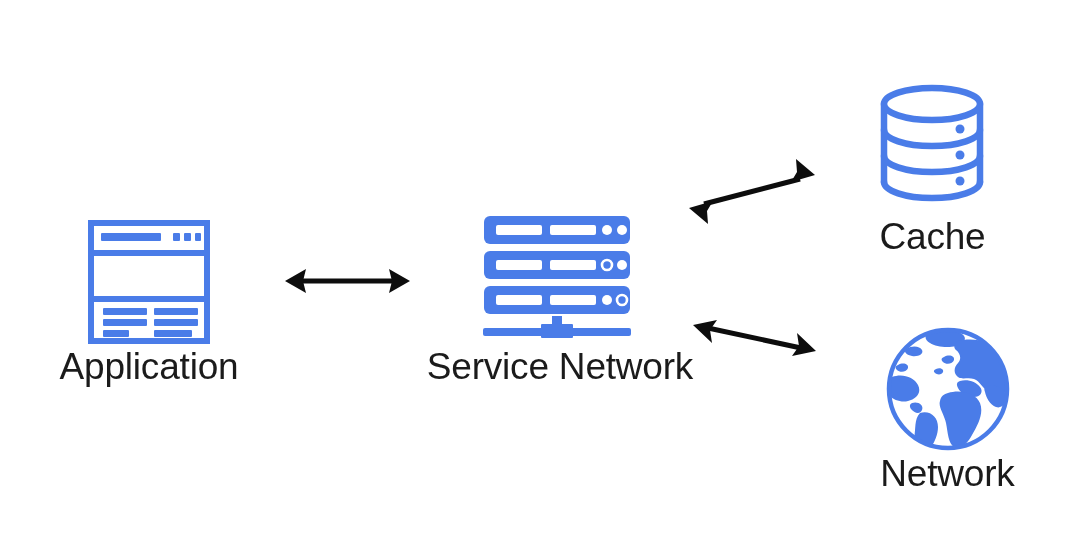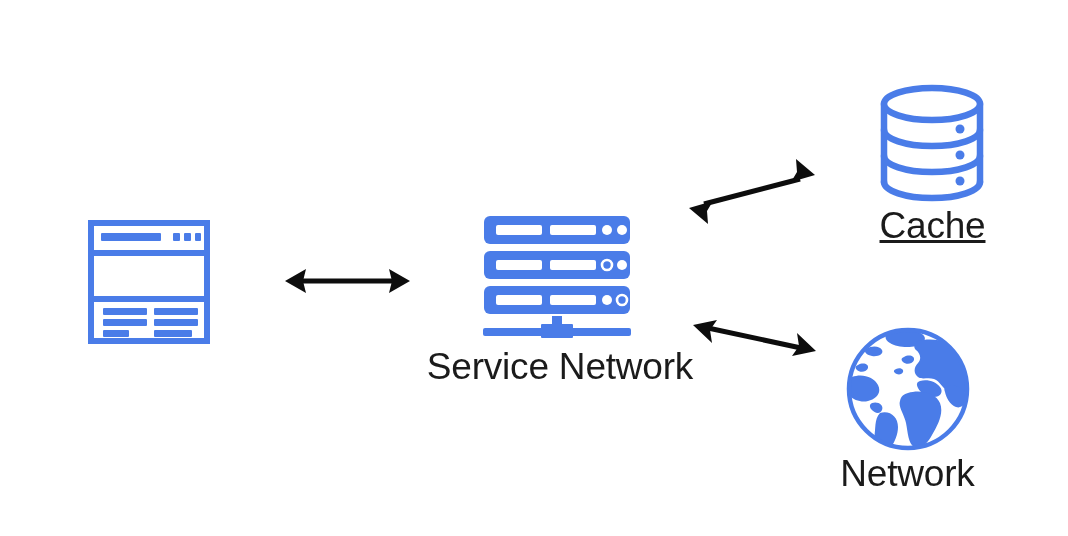--- a/index.html
+++ b/index.html
@@ -51,24 +51,24 @@
   #node-application .node-label { top: 134px; font-size: 37px; }
 
   
   #node-service-worker { left: 405px; top: 206px; width: 310px; height: 186px; }
   #node-service-worker .node-icon { left: 72px; top: 6px; }
   #node-service-worker .node-label { top: 140px; font-size: 37px; }
 
   
   #node-cache { left: 830px; top: 78px; width: 205px; height: 180px; }
   #node-cache .node-icon { left: 42px; top: 4px; }
-  #node-cache .node-label { top: 127px; font-size: 37px; text-decoration: underline; }
-
-  
-  #node-network { left: 800px; top: 325px; width: 215px; height: 180px; }
+  #node-cache .node-label { top: 138px; font-size: 37px; }
+
+  
+  #node-network { left: 840px; top: 325px; width: 215px; height: 180px; }
   #node-network .node-icon { left: 36px; top: 0px; }
   #node-network .node-label { top: 128px; font-size: 37px; }
 </style>
 </head>
 <body>
 
 <div id="diagram-canvas">
 
   <svg class="arrow-layer" viewBox="0 0 1068 536" width="1068" height="536" xmlns="http://www.w3.org/2000/svg">
 
@@ -109,20 +109,21 @@
       <rect x="3" y="76" width="116" height="6" fill="#4a7ce8"></rect>
 
       <rect x="15" y="88" width="44" height="7" rx="1" fill="#4a7ce8"></rect>
       <rect x="15" y="99" width="44" height="7" rx="1" fill="#4a7ce8"></rect>
       <rect x="15" y="110" width="26" height="7" rx="1" fill="#4a7ce8"></rect>
 
       <rect x="66" y="88" width="44" height="7" rx="1" fill="#4a7ce8"></rect>
       <rect x="66" y="99" width="44" height="7" rx="1" fill="#4a7ce8"></rect>
       <rect x="66" y="110" width="38" height="7" rx="1" fill="#4a7ce8"></rect>
     </svg>
+    <div class="node-label">Application</div>
   </div>
 
   <div class="node" id="node-service-worker">
     <svg class="node-icon" width="160" height="130" viewBox="0 0 160 130" xmlns="http://www.w3.org/2000/svg">
 
       <g>
         <rect x="7" y="4" width="146" height="28" rx="6" fill="#4a7ce8"></rect>
         <rect x="19" y="13" width="46" height="10" rx="2" fill="#ffffff"></rect>
         <rect x="73" y="13" width="46" height="10" rx="2" fill="#ffffff"></rect>
         <circle cx="130" cy="18" r="5" fill="#ffffff"></circle>

